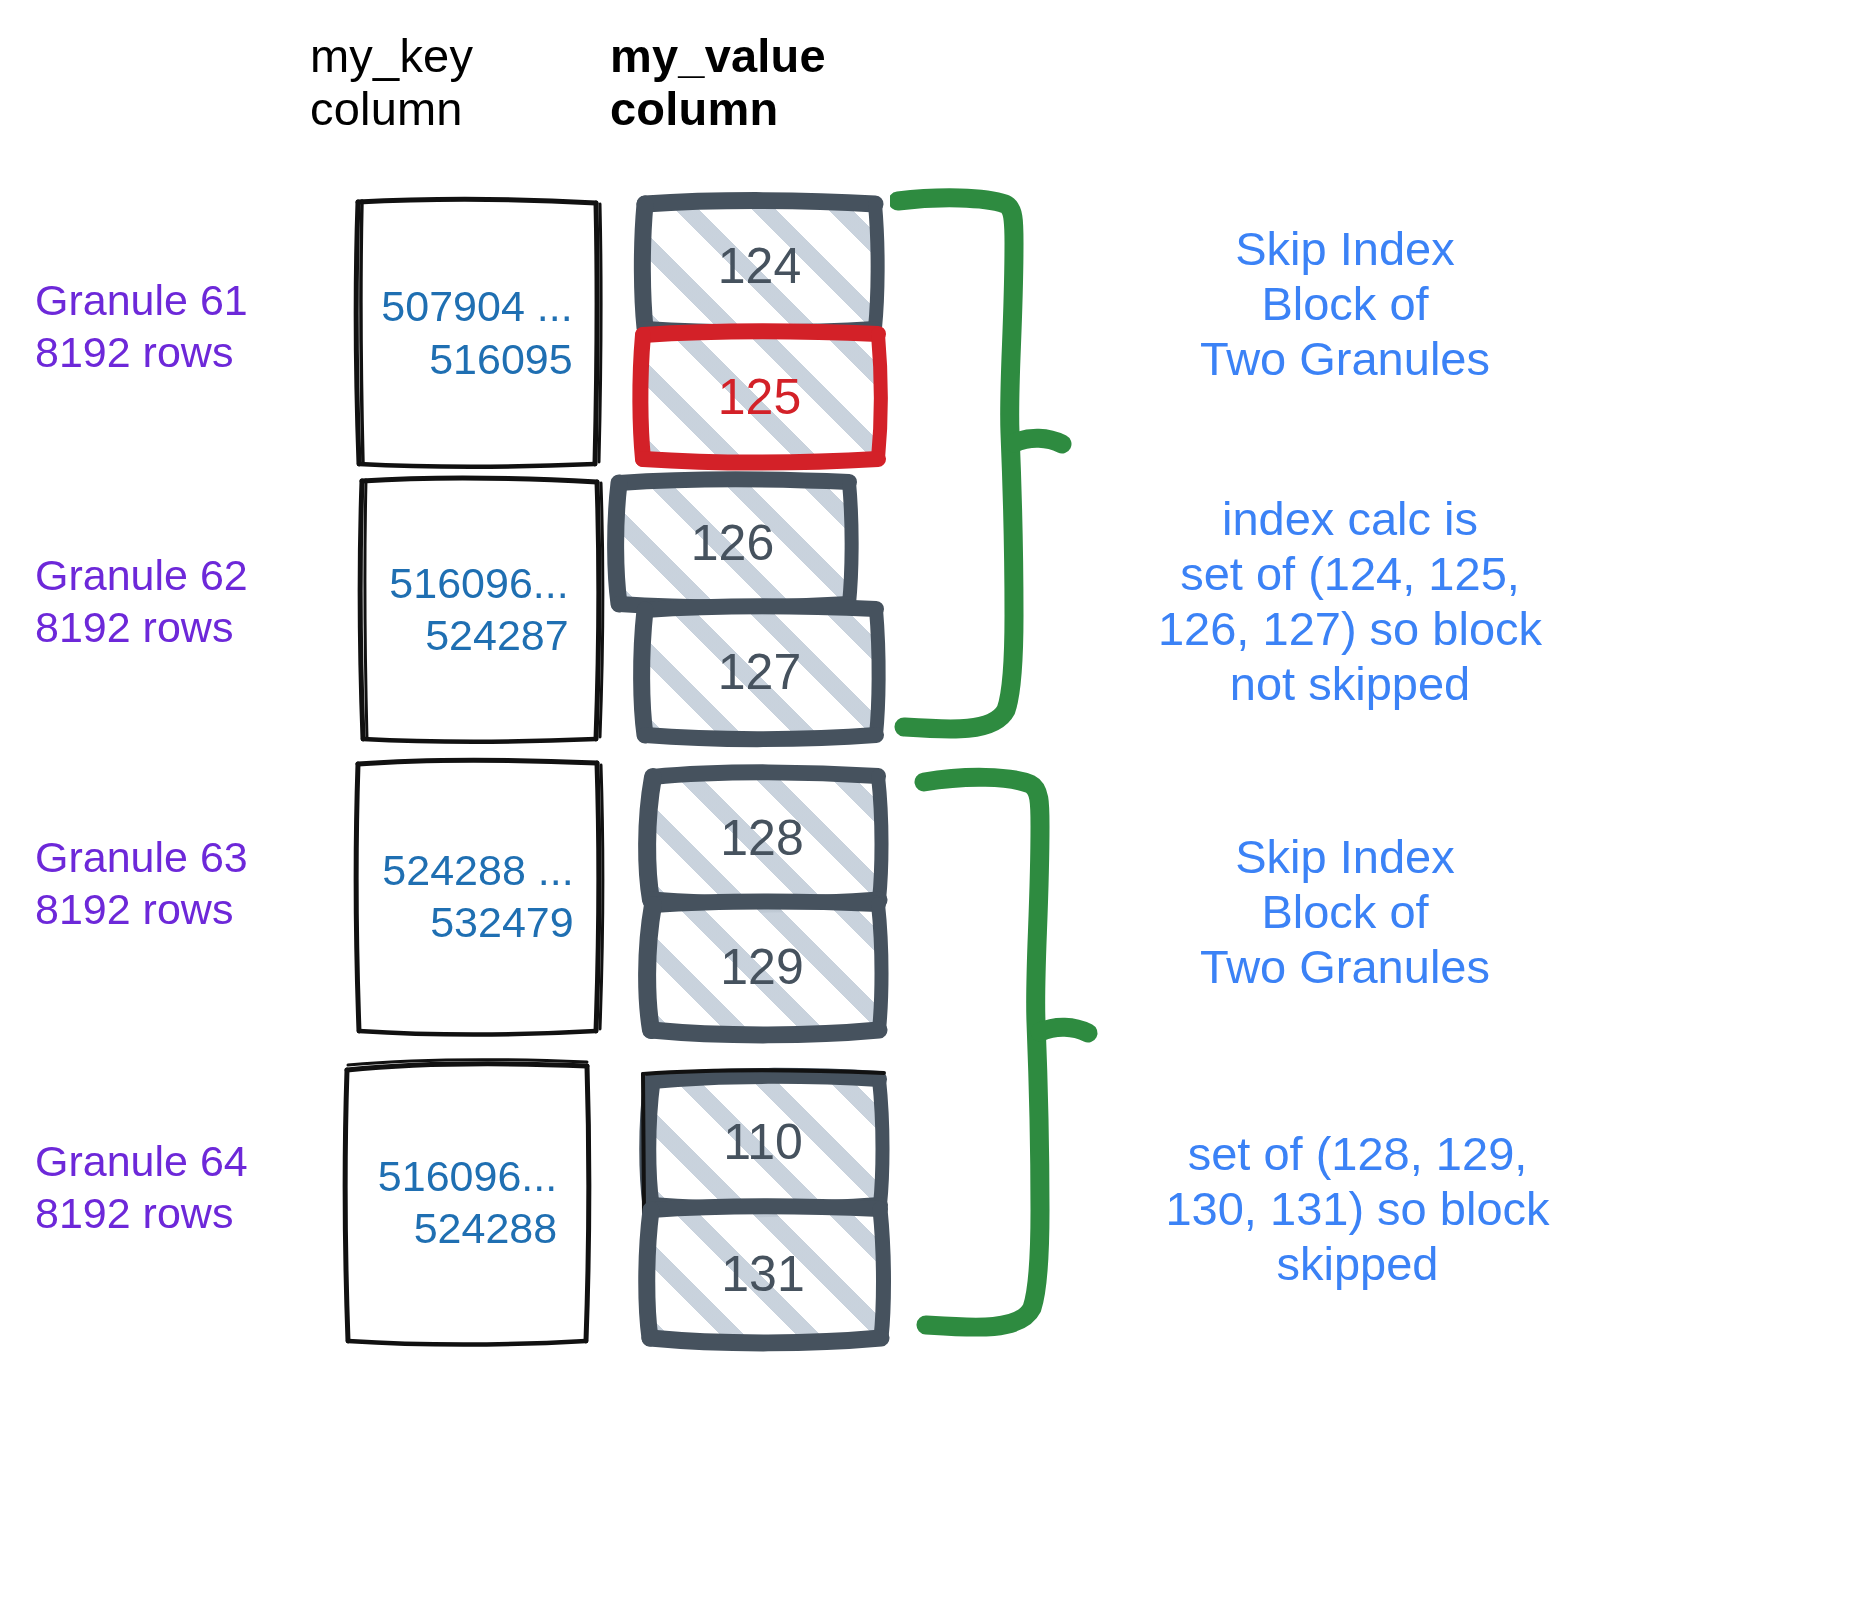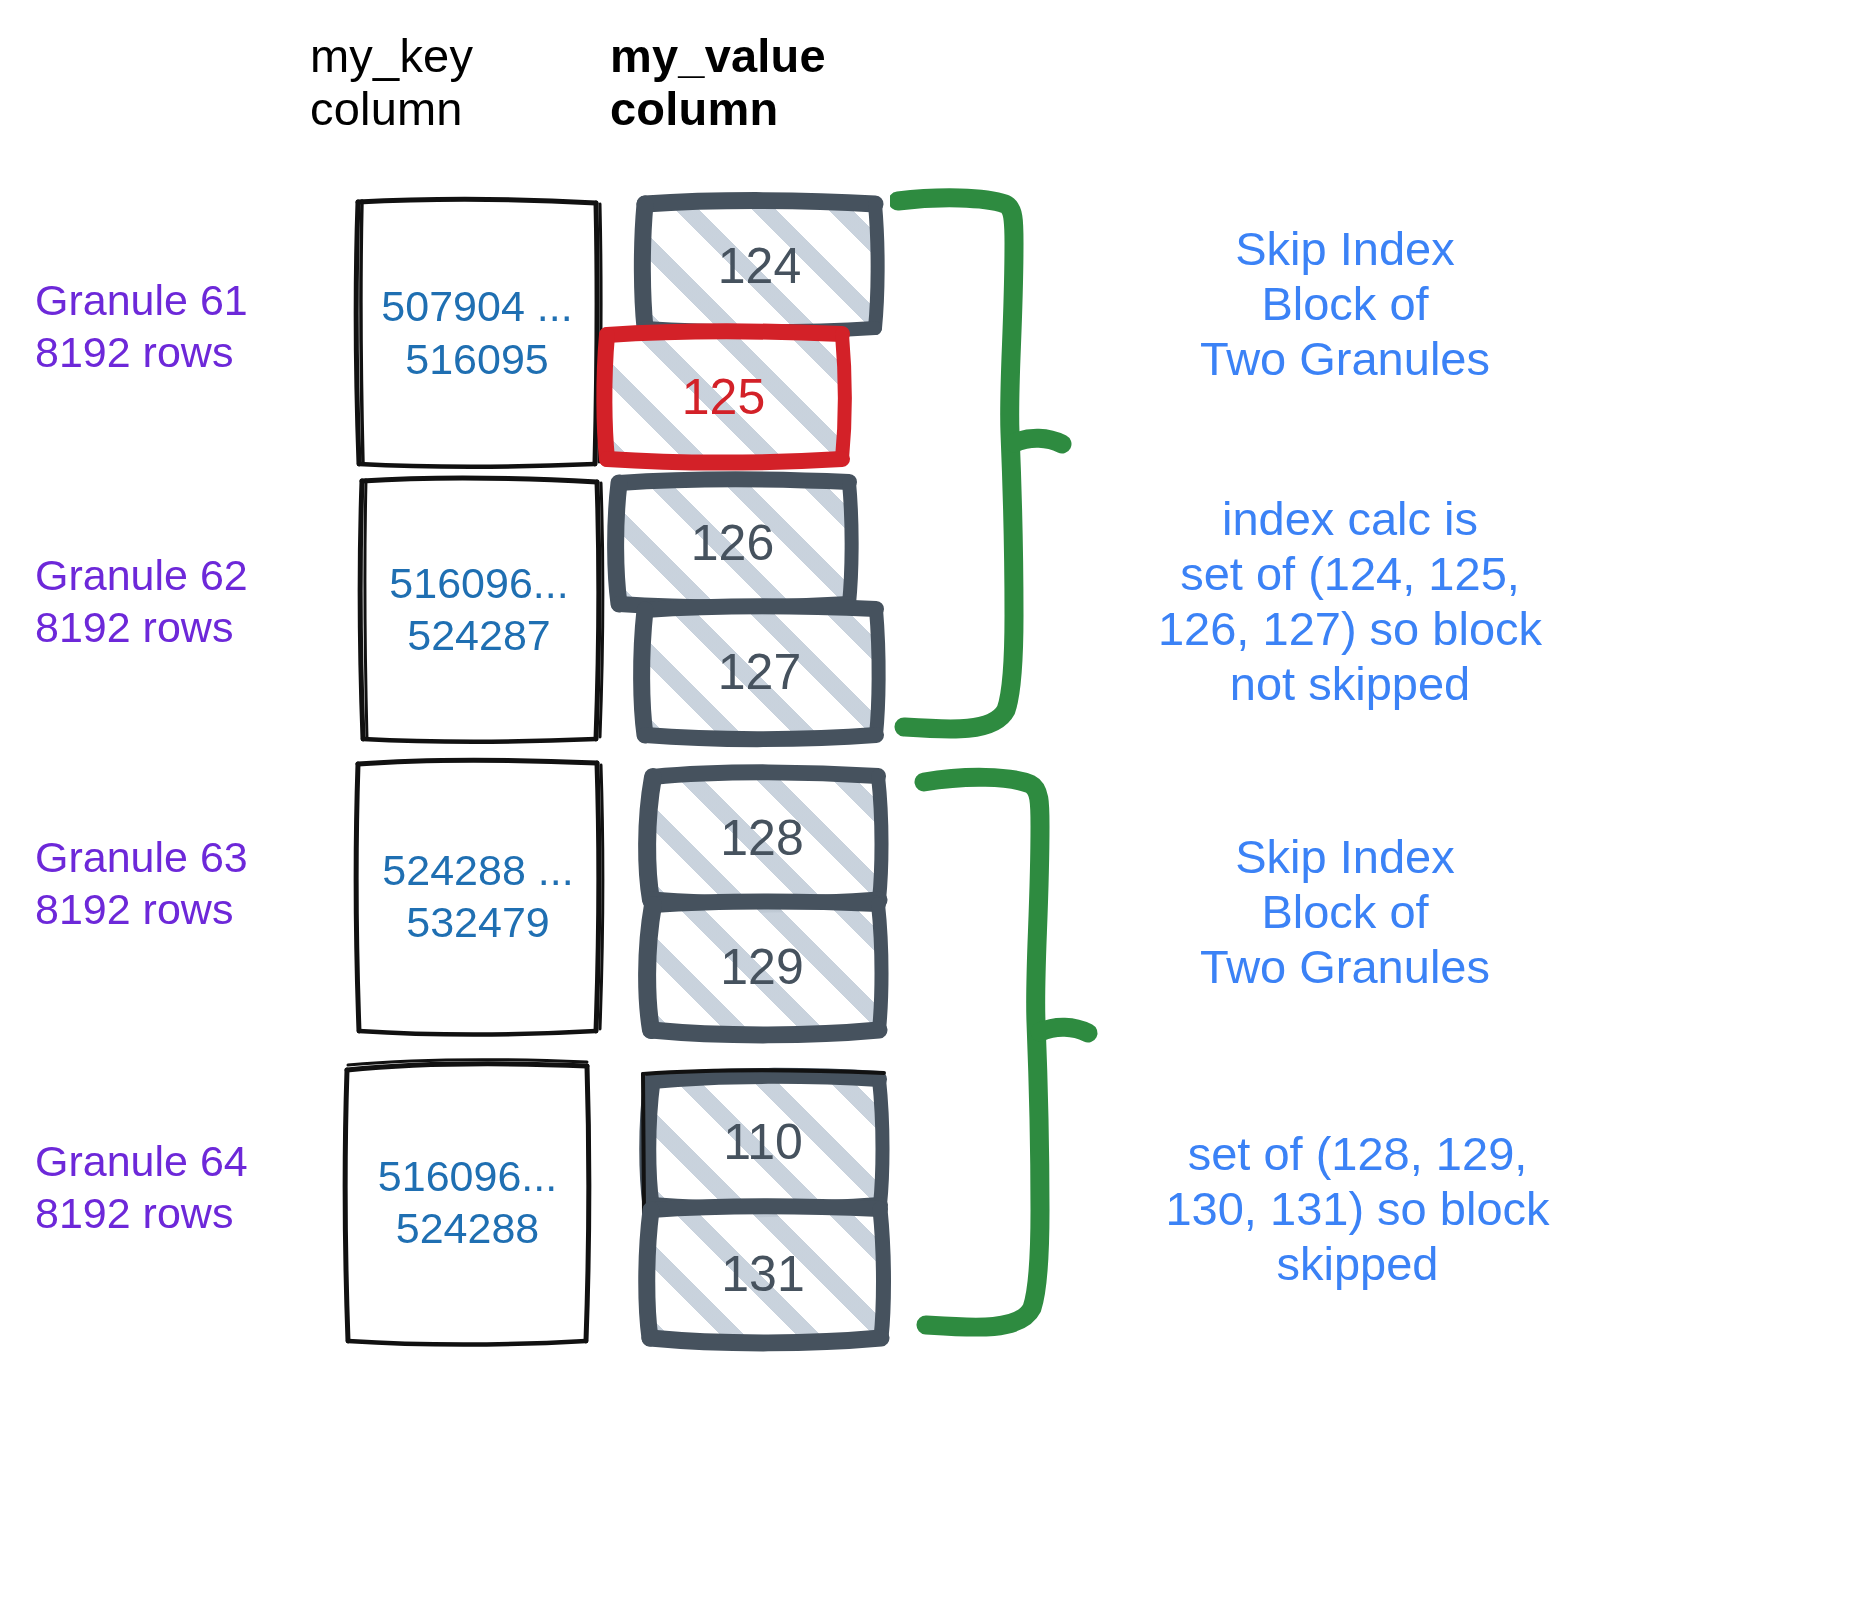--- a/index.html
+++ b/index.html
@@ -22,21 +22,21 @@
   }
 
   
   .key-box{
     position:absolute;background:#ffffff;
     display:flex;align-items:center;justify-content:center;
   }
   .key-box .sketch{position:absolute;inset:-10px;pointer-events:none;}
   .key-text{
     position:relative;z-index:2;color:#1F6FB2;
-    font-size:43px;line-height:1.22;text-align:center;white-space:pre-line;
+    font-size:43px;line-height:1.22;text-align:right;white-space:pre-line;
   }
 
   
   .val-box{
     position:absolute;
     background:
       repeating-linear-gradient(45deg,
         rgba(198,208,219,0.95) 0px,
         rgba(198,208,219,0.95) 17px,
         #ffffff 17px,
@@ -88,21 +88,21 @@
 <div class="val-box" style="left:643px;top:202px;width:233px;height:128px;">
   <svg class="sketch" viewBox="0 0 261 156">
     <path d="M16,16 C90,11 180,12 246,16" fill="none" stroke="#46525E" stroke-width="17" stroke-linecap="round" stroke-linejoin="round"></path>
     <path d="M16,16 C12,60 13,110 16,140" fill="none" stroke="#46525E" stroke-width="17" stroke-linecap="round"></path>
     <path d="M246,16 C250,60 249,110 246,140" fill="none" stroke="#46525E" stroke-width="14" stroke-linecap="round"></path>
     <path d="M16,140 C90,145 180,144 246,140" fill="none" stroke="#46525E" stroke-width="14" stroke-linecap="round"></path>
   </svg>
   <div class="val-text">124</div>
 </div>
 
-<div class="val-box hi" style="left:607px;top:334px;width:233px;height:125px;">
+<div class="val-box hi" style="left:643px;top:334px;width:233px;height:125px;">
   <svg class="sketch" viewBox="0 0 261 153">
     <path d="M14,15 C90,10 180,11 249,14" fill="none" stroke="#D32128" stroke-width="16" stroke-linecap="round"></path>
     <path d="M14,15 C10,60 11,108 14,139" fill="none" stroke="#D32128" stroke-width="16" stroke-linecap="round"></path>
     <path d="M249,14 C253,60 252,108 249,139" fill="none" stroke="#D32128" stroke-width="14" stroke-linecap="round"></path>
     <path d="M14,139 C90,144 180,143 249,139" fill="none" stroke="#D32128" stroke-width="16" stroke-linecap="round"></path>
   </svg>
   <div class="val-text">125</div>
 </div>
 
 <div class="gran-label" style="left:35px;top:550px;width:300px;">Granule 62

